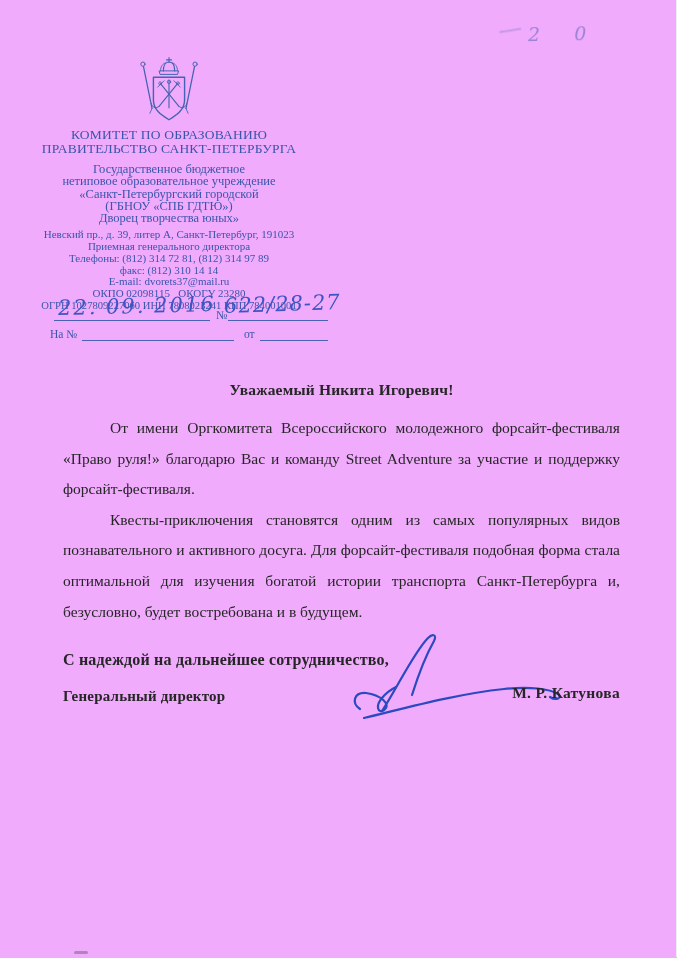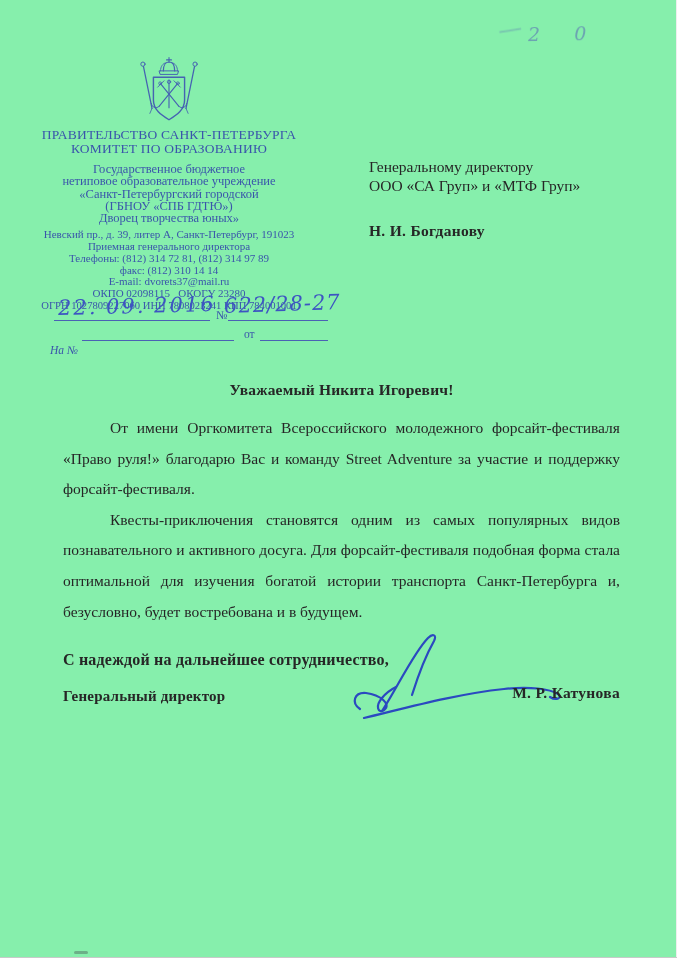--- a/index.html
+++ b/index.html
@@ -1,20 +1,20 @@
 <!DOCTYPE html>
 <html lang="ru"><head>
 <meta charset="utf-8">
 <style>
   html,body{margin:0;padding:0;background:#e8e8e8;}
   .page{
     position:relative;
     width:677px;height:958px;
     margin:0 auto;
-    background:#86efac;
+    background:#f0abfc;
     font-family:"Liberation Serif", serif;
     color:#2b2b2b;
     overflow:hidden;
     box-shadow:inset 0 -1px 0 #c9c9c9, inset -1px 0 0 #eee;
   }
   
   .reg-mark{
     position:absolute;left:528px;top:22px;width:130px;
     font-family:"DejaVu Serif", serif;font-style:italic;
     font-size:19px;letter-spacing:14px;
@@ -49,21 +49,21 @@
   .hw{
     font-family:"DejaVu Serif", serif;font-style:italic;
     color:#3d54c2;
   }
   .hw-date{position:absolute;left:8px;top:-2px;font-size:21px;letter-spacing:2px;transform:rotate(-1.5deg);}
   .hw-num{position:absolute;left:174px;top:-4px;font-size:21px;letter-spacing:1px;transform:rotate(-2deg);white-space:nowrap;}
   .na-row{
     position:absolute;left:50px;top:328px;width:300px;height:18px;
     color:#3a55ab;font-size:11.5px;
   }
-  .na-label{position:absolute;left:0;top:16px;font-style:italic;}
+  .na-label{position:absolute;left:0;top:0;}
   .na-underline{position:absolute;left:32px;top:12px;width:152px;border-bottom:1.1px solid #4a62b4;}
   .ot-label{position:absolute;left:194px;top:0;}
   .ot-underline{position:absolute;left:210px;top:12px;width:68px;border-bottom:1.1px solid #4a62b4;}
   
   .addressee{
     position:absolute;left:369px;top:157px;width:265px;
     font-size:15.5px;line-height:19px;color:#262626;
   }
   .addressee .name{margin-top:26px;font-weight:bold;letter-spacing:.3px;}
   
@@ -125,22 +125,22 @@
 
       <path d="M38,39 L64,71" stroke-width="1.6"></path>
       <circle cx="37.5" cy="38.5" r="2" stroke-width="1.2"></circle>
       <path d="M34,44 L43,35" stroke-width="1.3"></path>
       <path d="M64,71 C68,75 74,73 75,67" stroke-width="1.4"></path>
       <path d="M62,39 L36,71" stroke-width="1.6"></path>
       <circle cx="62.5" cy="38.5" r="2" stroke-width="1.2"></circle>
       <path d="M57,35 L66,44" stroke-width="1.3"></path>
       <path d="M36,71 C32,75 26,73 25,67" stroke-width="1.4"></path>
     </svg>
+    <div class="gov-line">КОМИТЕТ ПО ОБРАЗОВАНИЮ</div>
     <div class="gov-line">ПРАВИТЕЛЬСТВО САНКТ-ПЕТЕРБУРГА</div>
-    <div class="gov-line">КОМИТЕТ ПО ОБРАЗОВАНИЮ</div>
     <div class="org-block">
       <div>Государственное бюджетное</div>
       <div>нетиповое образовательное учреждение</div>
       <div>«Санкт-Петербургский городской</div>
       <div>(ГБНОУ «СПБ ГДТЮ»)</div>
       <div>Дворец творчества юных»</div>
     </div>
     <div class="info-block">
       <div>Невский пр., д. 39, литер А, Санкт-Петербург, 191023</div>
       <div>Приемная генерального директора</div>
@@ -159,25 +159,20 @@
     <span class="hw hw-num">622/28-27</span>
     <span class="num-underline"></span>
   </div>
   <div class="na-row">
     <span class="na-label">На №</span>
     <span class="na-underline"></span>
     <span class="ot-label">от</span>
     <span class="ot-underline"></span>
   </div>
 
-  <div class="addressee">
-    <div>Генеральному директору</div>
-    <div>ООО «СА Груп» и «МТФ Груп»</div>
-    <div class="name">Н. И. Богданову</div>
-  </div>
 
   <div class="body">
     <div class="salutation">Уважаемый Никита Игоревич!</div>
     <p>От имени Оргкомитета Всероссийского молодежного форсайт-фестиваля «Право руля!» благодарю Вас и команду Street Adventure за участие и поддержку форсайт-фестиваля.</p>
     <p>Квесты-приключения становятся одним из самых популярных видов познавательного и активного досуга. Для форсайт-фестиваля подобная форма стала оптимальной для изучения богатой истории транспорта Санкт-Петербурга и, безусловно, будет востребована и в будущем.</p>
   </div>
 
   <div class="hope-line">С надеждой на дальнейшее сотрудничество,</div>
   <div class="signer-title">Генеральный директор</div>
 

